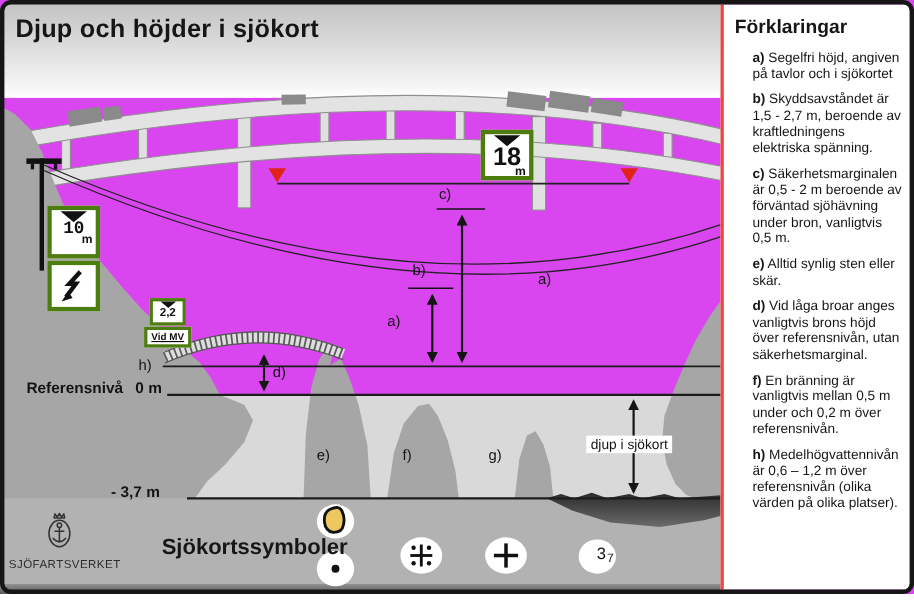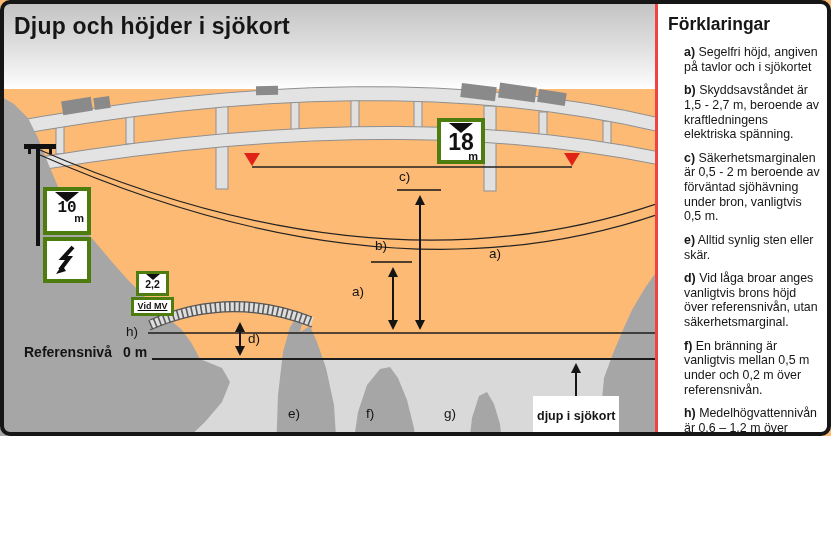--- a/index.html
+++ b/index.html
@@ -1,16 +1,16 @@
 <!DOCTYPE html>
 <html><head>
 <meta charset="utf-8">
 <style>
   html,body{margin:0;padding:0;background:#fff;font-family:"Liberation Sans",sans-serif;}
-  .frame{position:relative;width:831px;height:436px;background:#fdba74;overflow:hidden;}
+  .frame{position:relative;width:831px;height:540px;background:#d946ef;overflow:hidden;}
   .frame-border{position:absolute;inset:0;border:4px solid #161616;border-radius:10px;z-index:60;pointer-events:none;}
   .title-band{position:absolute;left:3px;top:3px;width:653px;height:86px;
     background:linear-gradient(to bottom,#c3c3c3 0%,#d9d9d9 40%,#f7f7f7 90%,#ffffff 100%);z-index:1;}
   svg.diagram{position:absolute;left:0;top:0;z-index:2;}
   .lbl{position:absolute;z-index:5;color:#141414;font-size:13.5px;white-space:nowrap;}
   .lbl.bold{font-weight:bold;}
   .page-title{position:absolute;left:14px;top:13px;z-index:6;font-size:23px;font-weight:bold;color:#161616;letter-spacing:.2px;}
   
   .sign{position:absolute;z-index:7;background:#fff;border:4px solid #4d7c0f;box-sizing:border-box;
         display:flex;flex-direction:column;align-items:center;}
@@ -20,22 +20,22 @@
   .sign .unit{font-weight:bold;color:#111;font-size:11px;line-height:1;align-self:flex-end;margin:-3px 3px 0 0;}
   .sign-18{left:437px;top:118px;width:48px;height:46px;}
   .sign-18 .val{font-size:23px;}
   .sign-10{left:43px;top:187px;width:48px;height:48px;}
   .sign-10 .val{font-size:16px;font-family:Liberation Mono, monospace;}
   .sign-bolt{left:43px;top:237px;width:48px;height:46px;justify-content:center;}
   .sign-25{left:136px;top:271px;width:33px;height:25px;border-width:3px;}
   .sign-25 .val{font-size:10.5px;margin-top:-1px;}
   .sign-vidmv{left:131px;top:297px;width:43px;height:19px;border-width:3px;justify-content:center;text-decoration:underline;}
   .sign-vidmv .val{font-size:9px;margin-top:0;}
-  .depth-box{position:absolute;left:533px;top:396px;z-index:5;background:#fff;padding:13px 4px;
-             font-size:12.5px;font-weight:700;color:#141414;}
+  .depth-box{position:absolute;left:533px;top:396px;z-index:5;background:#fff;padding:1px 4px;
+             font-size:12.5px;font-weight:400;color:#141414;}
   .symbols-title{position:absolute;left:147px;top:487px;z-index:5;font-size:20px;font-weight:bold;color:#161616;}
   .sounding{position:absolute;left:529px;top:495px;width:28px;text-align:right;z-index:5;color:#111;}
   .sounding .s-main{font-size:15px;font-weight:500;}
   .sounding .s-sub{font-size:11px;font-weight:500;position:relative;top:3px;left:1px;}
   .logo{position:absolute;left:8px;top:466px;width:92px;text-align:center;z-index:5;color:#2c2c2c;}
   .logo .emblem{height:34px;}
   .logo .logo-text{font-size:10.5px;letter-spacing:.4px;margin-top:2px;}
   
   .sidebar{position:absolute;top:4px;right:4px;bottom:4px;left:655px;background:#fff;z-index:10;
            border-left:3px solid #ef4444;box-sizing:border-box;padding:8px 5px 0 10px;}

